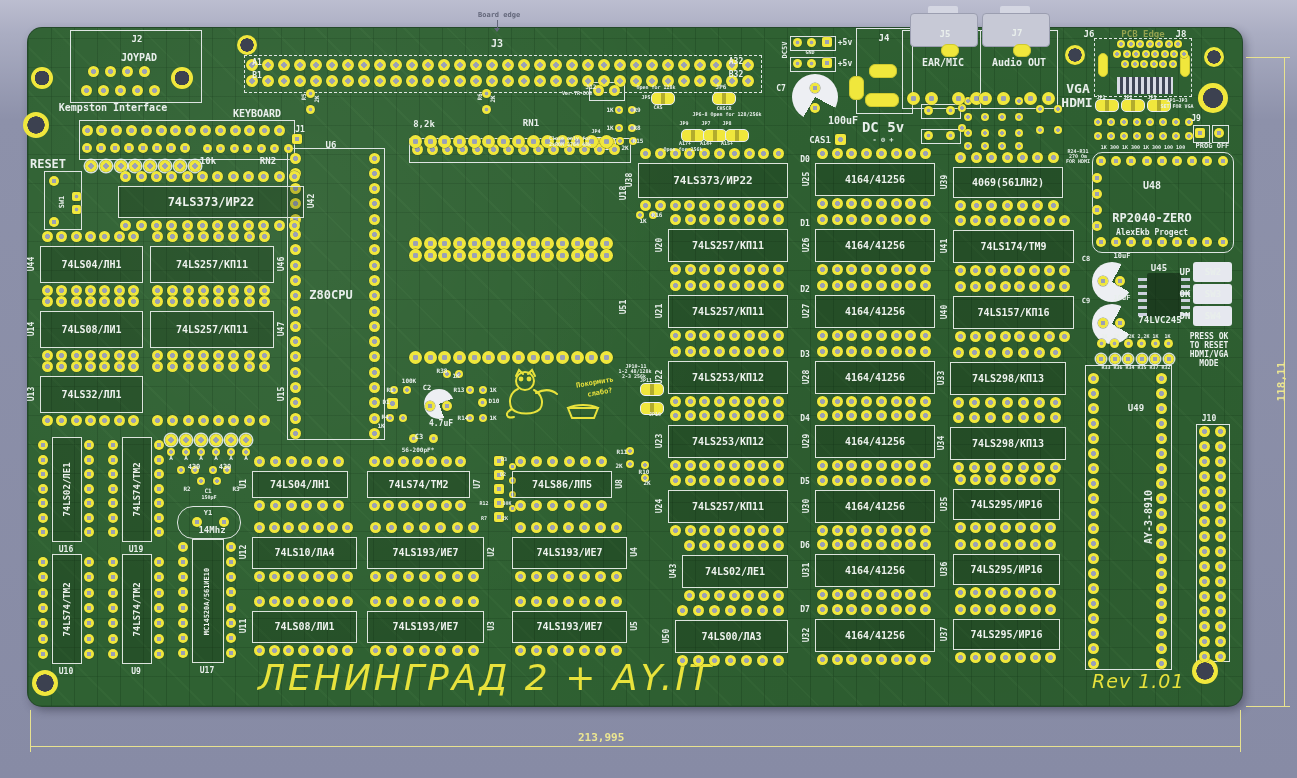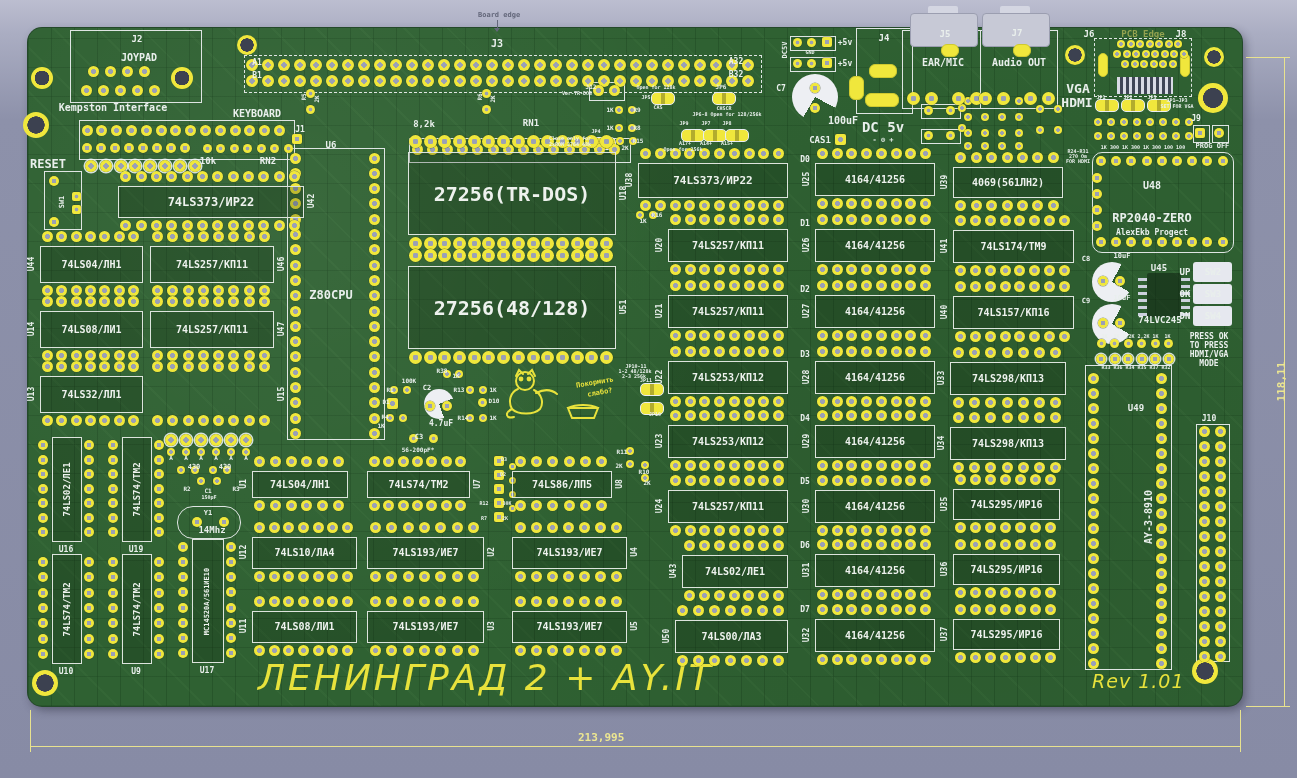--- a/index.html
+++ b/index.html
@@ -694,23 +694,20 @@
     <div class="pad" style="left: 197.875px; top: 361px; width: 11px; height: 11px; border-radius: 50%;"></div>
     <div class="pad" style="left: 197.875px; top: 415px; width: 11px; height: 11px; border-radius: 50%;"></div>
     <div class="pad" style="left: 213.125px; top: 361px; width: 11px; height: 11px; border-radius: 50%;"></div>
     <div class="pad" style="left: 213.125px; top: 415px; width: 11px; height: 11px; border-radius: 50%;"></div>
     <div class="pad" style="left: 228.375px; top: 361px; width: 11px; height: 11px; border-radius: 50%;"></div>
     <div class="pad" style="left: 228.375px; top: 415px; width: 11px; height: 11px; border-radius: 50%;"></div>
     <div class="pad" style="left: 243.625px; top: 361px; width: 11px; height: 11px; border-radius: 50%;"></div>
     <div class="pad" style="left: 243.625px; top: 415px; width: 11px; height: 11px; border-radius: 50%;"></div>
     <div class="pad" style="left: 258.875px; top: 361px; width: 11px; height: 11px; border-radius: 50%;"></div>
     <div class="pad" style="left: 258.875px; top: 415px; width: 11px; height: 11px; border-radius: 50%;"></div>
-    <div class="icbody" style="left: 408px; top: 152px; width: 206px; height: 81px;">
-      <span style="font-size: 20px;">27256(TR-DOS)</span>
-    </div>
     <div class="ref" style="left: 623px; top: 192.5px;">U18</div>
     <div class="pad" style="left: 408.857px; top: 135px; width: 13px; height: 13px; border-radius: 50%;"></div>
     <div class="pad" style="left: 408.857px; top: 237px; width: 13px; height: 13px; border-radius: 50%;"></div>
     <div class="pad" style="left: 423.571px; top: 135px; width: 13px; height: 13px; border-radius: 50%;"></div>
     <div class="pad" style="left: 423.571px; top: 237px; width: 13px; height: 13px; border-radius: 50%;"></div>
     <div class="pad" style="left: 438.286px; top: 135px; width: 13px; height: 13px; border-radius: 50%;"></div>
     <div class="pad" style="left: 438.286px; top: 237px; width: 13px; height: 13px; border-radius: 50%;"></div>
     <div class="pad" style="left: 453px; top: 135px; width: 13px; height: 13px; border-radius: 50%;"></div>
     <div class="pad" style="left: 453px; top: 237px; width: 13px; height: 13px; border-radius: 50%;"></div>
     <div class="pad" style="left: 467.714px; top: 135px; width: 13px; height: 13px; border-radius: 50%;"></div>
@@ -726,23 +723,20 @@
     <div class="pad" style="left: 541.286px; top: 135px; width: 13px; height: 13px; border-radius: 50%;"></div>
     <div class="pad" style="left: 541.286px; top: 237px; width: 13px; height: 13px; border-radius: 50%;"></div>
     <div class="pad" style="left: 556px; top: 135px; width: 13px; height: 13px; border-radius: 50%;"></div>
     <div class="pad" style="left: 556px; top: 237px; width: 13px; height: 13px; border-radius: 50%;"></div>
     <div class="pad" style="left: 570.714px; top: 135px; width: 13px; height: 13px; border-radius: 50%;"></div>
     <div class="pad" style="left: 570.714px; top: 237px; width: 13px; height: 13px; border-radius: 50%;"></div>
     <div class="pad" style="left: 585.429px; top: 135px; width: 13px; height: 13px; border-radius: 50%;"></div>
     <div class="pad" style="left: 585.429px; top: 237px; width: 13px; height: 13px; border-radius: 50%;"></div>
     <div class="pad" style="left: 600.143px; top: 135px; width: 13px; height: 13px; border-radius: 50%;"></div>
     <div class="pad" style="left: 600.143px; top: 237px; width: 13px; height: 13px; border-radius: 50%;"></div>
-    <div class="icbody" style="left: 408px; top: 266px; width: 206px; height: 81px;">
-      <span style="font-size: 20px;">27256(48/128)</span>
-    </div>
     <div class="ref" style="left: 623px; top: 306.5px;">U51</div>
     <div class="pad" style="left: 408.857px; top: 249px; width: 13px; height: 13px; border-radius: 50%;"></div>
     <div class="pad" style="left: 408.857px; top: 351px; width: 13px; height: 13px; border-radius: 50%;"></div>
     <div class="pad" style="left: 423.571px; top: 249px; width: 13px; height: 13px; border-radius: 50%;"></div>
     <div class="pad" style="left: 423.571px; top: 351px; width: 13px; height: 13px; border-radius: 50%;"></div>
     <div class="pad" style="left: 438.286px; top: 249px; width: 13px; height: 13px; border-radius: 50%;"></div>
     <div class="pad" style="left: 438.286px; top: 351px; width: 13px; height: 13px; border-radius: 50%;"></div>
     <div class="pad" style="left: 453px; top: 249px; width: 13px; height: 13px; border-radius: 50%;"></div>
     <div class="pad" style="left: 453px; top: 351px; width: 13px; height: 13px; border-radius: 50%;"></div>
     <div class="pad" style="left: 467.714px; top: 249px; width: 13px; height: 13px; border-radius: 50%;"></div>
@@ -1624,21 +1618,21 @@
     <div class="lbl" style="left: 1122px; top: 298px; font-size: 7px; color: rgb(233, 239, 236); transform: translate(-50%, -50%) rotate(0deg);">10uF</div>
     <div class="lbl" style="left: 1159px; top: 268px; font-size: 9px; color: rgb(233, 239, 236); transform: translate(-50%, -50%) rotate(0deg);">U45</div>
     <div class="lbl" style="left: 1160px; top: 320px; font-size: 9px; color: rgb(233, 239, 236); transform: translate(-50%, -50%) rotate(0deg);">74LVC245</div>
     <div class="lbl" style="left: 1185px; top: 272px; font-size: 9px; color: rgb(233, 239, 236); transform: translate(-50%, -50%) rotate(0deg);">UP</div>
     <div class="lbl" style="left: 1185px; top: 294px; font-size: 9px; color: rgb(233, 239, 236); transform: translate(-50%, -50%) rotate(0deg);">OK</div>
     <div class="lbl" style="left: 1185px; top: 316px; font-size: 9px; color: rgb(233, 239, 236); transform: translate(-50%, -50%) rotate(0deg);">DN</div>
     <div class="lbl" style="left: 1213px; top: 272px; font-size: 9px; color: rgb(233, 239, 236); transform: translate(-50%, -50%) rotate(0deg);">SW2</div>
     <div class="lbl" style="left: 1213px; top: 294px; font-size: 9px; color: rgb(233, 239, 236); transform: translate(-50%, -50%) rotate(0deg);">SW3</div>
     <div class="lbl" style="left: 1213px; top: 316px; font-size: 9px; color: rgb(233, 239, 236); transform: translate(-50%, -50%) rotate(0deg);">SW4</div>
     <div class="lbl" style="left: 1209px; top: 337px; font-size: 8px; color: rgb(233, 239, 236); transform: translate(-50%, -50%) rotate(0deg);">PRESS OK</div>
-    <div class="lbl" style="left: 1209px; top: 346px; font-size: 8px; color: rgb(233, 239, 236); transform: translate(-50%, -50%) rotate(0deg);">TO PRESS</div>
+    <div class="lbl" style="left: 1209px; top: 346px; font-size: 8px; color: rgb(233, 239, 236); transform: translate(-50%, -50%) rotate(0deg);">TO RESET</div>
     <div class="lbl" style="left: 1209px; top: 355px; font-size: 8px; color: rgb(233, 239, 236); transform: translate(-50%, -50%) rotate(0deg);">HDMI/VGA</div>
     <div class="lbl" style="left: 1209px; top: 364px; font-size: 8px; color: rgb(233, 239, 236); transform: translate(-50%, -50%) rotate(0deg);">MODE</div>
     <div class="lbl" style="left: 1136px; top: 336px; font-size: 5px; color: rgb(233, 239, 236); transform: translate(-50%, -50%) rotate(0deg);">1K  1K 2,2K 2,2K 1K  1K</div>
     <div class="lbl" style="left: 1136px; top: 367px; font-size: 5px; color: rgb(233, 239, 236); transform: translate(-50%, -50%) rotate(0deg);">R33 R36 R34 R35 R37 R32</div>
     <div class="lbl" style="left: 1136px; top: 408px; font-size: 9px; color: rgb(233, 239, 236); transform: translate(-50%, -50%) rotate(0deg);">U49</div>
     <div class="lbl" style="left: 1149px; top: 517px; font-size: 10px; color: rgb(233, 239, 236); transform: translate(-50%, -50%) rotate(-90deg);">AY-3-8910</div>
     <div class="lbl" style="left: 1209px; top: 419px; font-size: 8px; color: rgb(233, 239, 236); transform: translate(-50%, -50%) rotate(0deg);">J10</div>
     <div class="lbl" style="left: 595px; top: 383px; font-size: 7px; color: rgb(232, 226, 60); transform: translate(-50%, -50%) rotate(-10deg);">Покормить</div>
     <div class="lbl" style="left: 600px; top: 393px; font-size: 7px; color: rgb(232, 226, 60); transform: translate(-50%, -50%) rotate(-10deg);">слабо?</div>
   </div>

